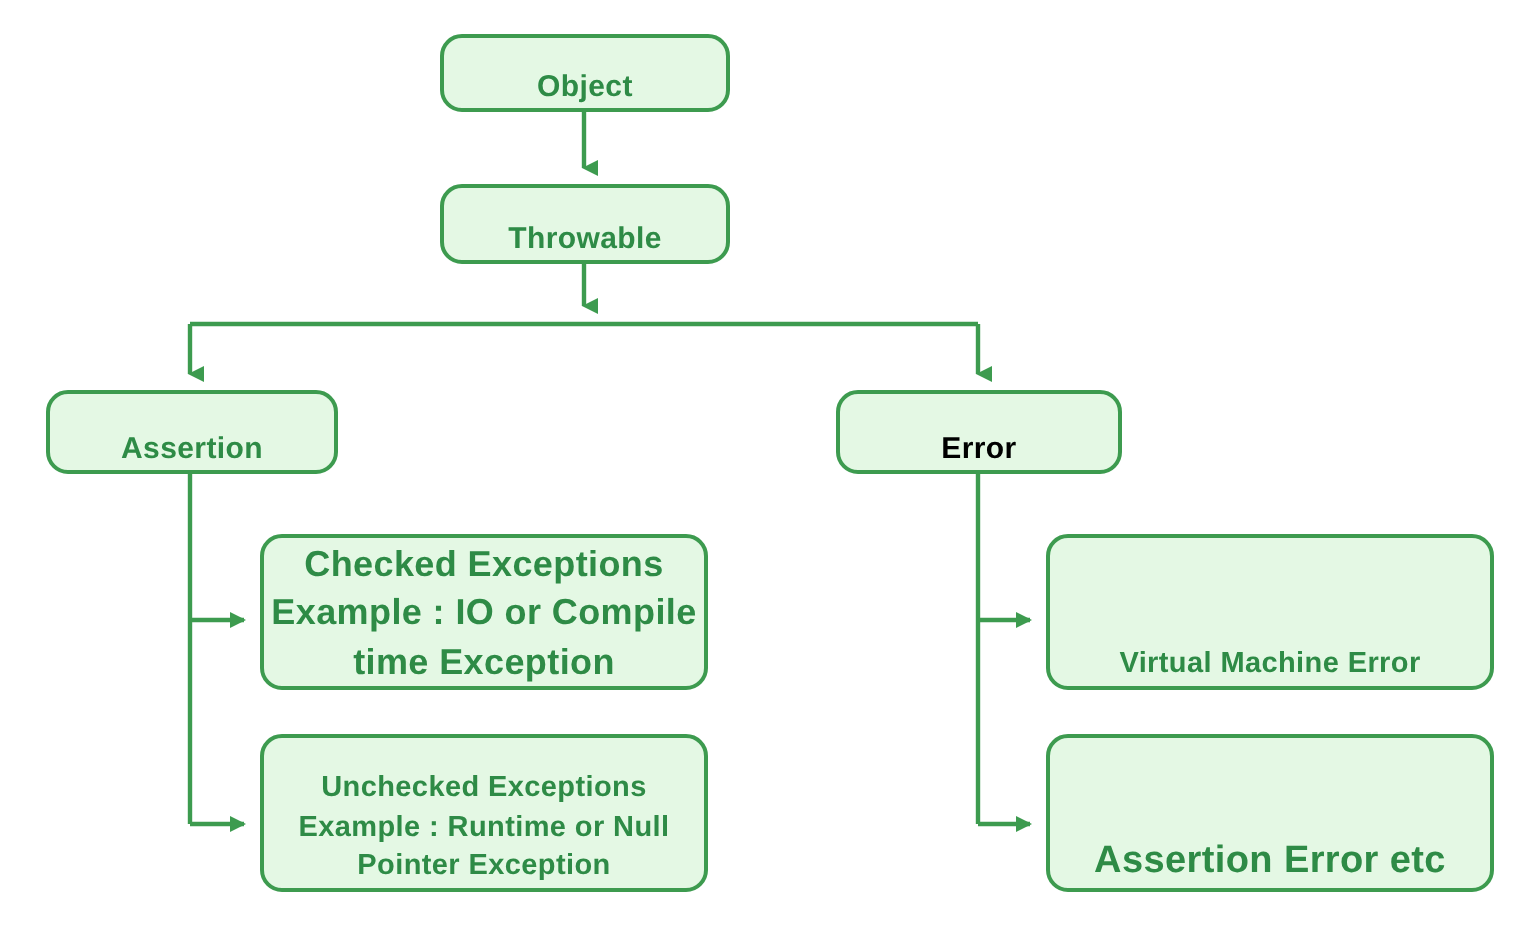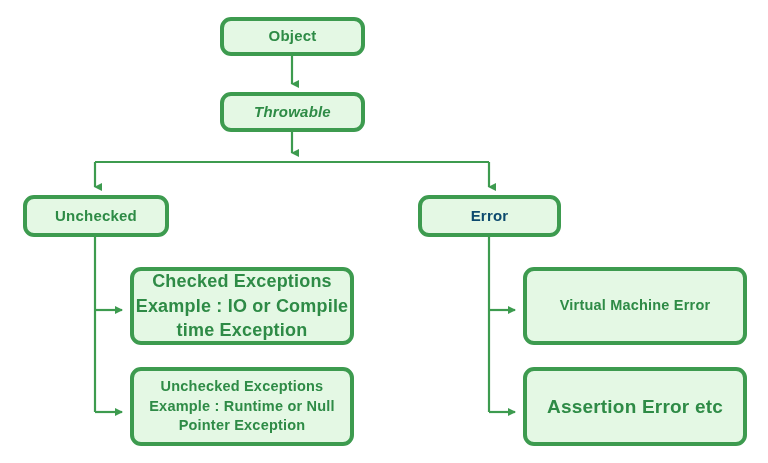--- a/index.html
+++ b/index.html
@@ -25,38 +25,38 @@
     left: 0;
     top: 0;
     width: 768px;
     height: 463px;
     pointer-events: none;
   }
   .node {
     position: absolute;
     box-sizing: border-box;
     background: #e4f8e4;
-    border: 4px solid #0369a1;
+    border: 2px solid #0369a1;
     border-radius: 11px;
     display: flex;
-    align-items: center;
+    align-items: flex-end;
     justify-content: center;
     text-align: center;
     color: #2e8b46;
     font-weight: bold;
     letter-spacing: 0.2px;
   }
   .node .node-label {
     display: block;
     white-space: pre-line;
     line-height: 1.36;
   }
   
   #node-object   { left: 220px; top: 17px;  width: 145px; height: 39px;  font-size: 15px; }
-  #node-throwable{ left: 220px; top: 92px;  width: 145px; height: 40px;  font-size: 15px; font-style: italic; }
+  #node-throwable{ left: 220px; top: 92px;  width: 145px; height: 40px;  font-size: 15px; }
   #node-exceptions{left: 23px;  top: 195px; width: 146px; height: 42px;  font-size: 15px; }
   #node-error    { left: 418px; top: 195px; width: 143px; height: 42px;  font-size: 15px; }
   #node-checked  { left: 130px; top: 267px; width: 224px; height: 78px;  font-size: 18px; }
   #node-unchecked{ left: 130px; top: 367px; width: 224px; height: 79px;  font-size: 14.5px; }
   #node-vmerror  { left: 523px; top: 267px; width: 224px; height: 78px;  font-size: 14.5px; }
   #node-assertion{ left: 523px; top: 367px; width: 224px; height: 79px;  font-size: 19px; }
 </style>
 </head>
 <body style="background: rgb(255, 255, 255);">
 
@@ -99,24 +99,24 @@
 
   <div class="node" id="node-object" style="background: rgb(228, 248, 228); border-color: rgb(61, 155, 79); color: rgb(46, 139, 70);">
     <span class="node-label">Object</span>
   </div>
 
   <div class="node" id="node-throwable" style="background: rgb(228, 248, 228); border-color: rgb(61, 155, 79); color: rgb(46, 139, 70);">
     <span class="node-label">Throwable</span>
   </div>
 
   <div class="node" id="node-exceptions" style="background: rgb(228, 248, 228); border-color: rgb(61, 155, 79); color: rgb(46, 139, 70);">
-    <span class="node-label">Unchecked</span>
+    <span class="node-label">Assertion</span>
   </div>
 
-  <div class="node" id="node-error" style="background: rgb(228, 248, 228); border-color: rgb(61, 155, 79); color: #0c4a6e;">
+  <div class="node" id="node-error" style="background: rgb(228, 248, 228); border-color: rgb(61, 155, 79); color: #000000;">
     <span class="node-label">Error</span>
   </div>
 
   <div class="node" id="node-checked" style="background: rgb(228, 248, 228); border-color: rgb(61, 155, 79); color: rgb(46, 139, 70);">
     <span class="node-label">Checked Exceptions
 Example : IO or Compile
 time Exception</span>
   </div>
 
   <div class="node" id="node-unchecked" style="background: rgb(228, 248, 228); border-color: rgb(61, 155, 79); color: rgb(46, 139, 70);">

